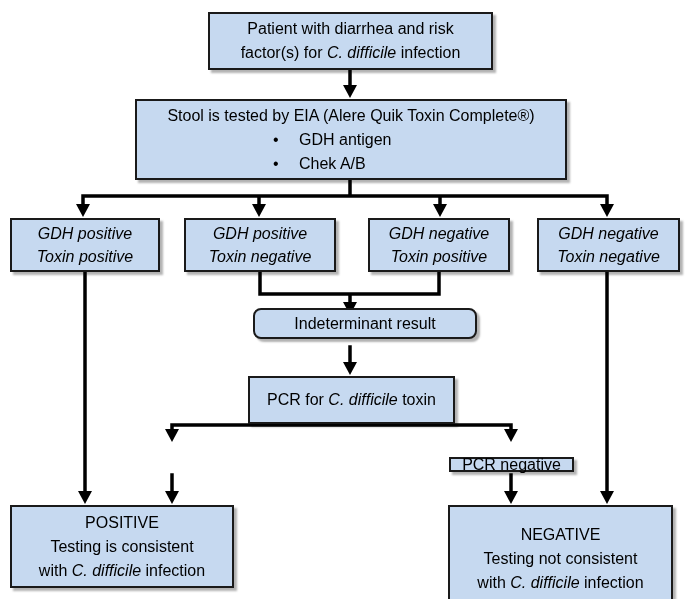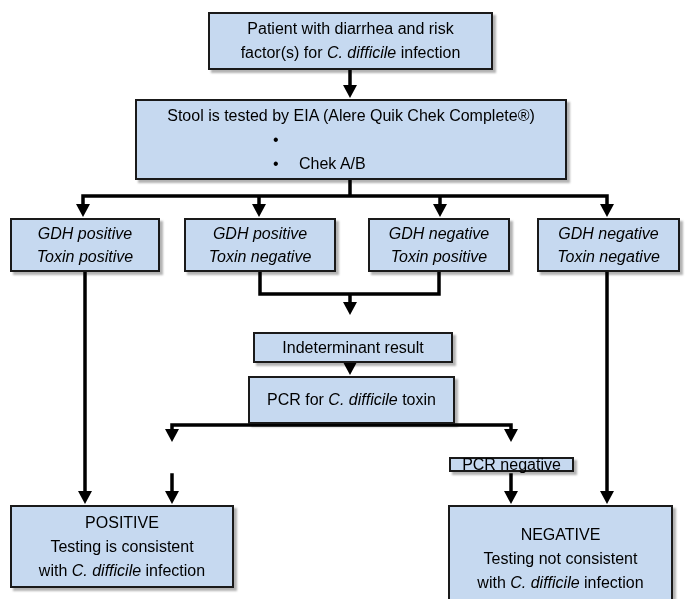--- a/index.html
+++ b/index.html
@@ -92,24 +92,25 @@
     <path class="connector" d="M511 475 V491"></path>
     <polygon class="arrowhead" points="504,491 518,491 511,504"></polygon>
   </svg>
 
   <div class="flow-box" style="left:208px; top:12px; width:285px; height:58px;">
     <div class="box-text">Patient with diarrhea and risk
 factor(s) for <i>C. difficile</i> infection</div>
   </div>
 
   <div class="flow-box eia-box" style="left:135px; top:99px; width:432px; height:81px;">
-    <div class="eia-title">Stool is tested by EIA (Alere Quik Chek Complete®)</div>
+    <div class="eia-title">Stool is tested by EIA (Alere Quik Toxin Complete®)</div>
     <div class="bullet-list">
       <div class="bullet-row">
         <span class="bullet-glyph">•</span>
+        <span>GDH antigen</span>
       </div>
       <div class="bullet-row">
         <span class="bullet-glyph">•</span>
         <span>Chek A/B</span>
       </div>
     </div>
   </div>
 
   <div class="flow-box small" style="left:10px; top:218px; width:150px; height:54px;">
     <div class="box-text">GDH positive
@@ -124,21 +125,21 @@
   <div class="flow-box small" style="left:368px; top:218px; width:142px; height:54px;">
     <div class="box-text">GDH negative
 Toxin positive</div>
   </div>
 
   <div class="flow-box small" style="left:537px; top:218px; width:143px; height:54px;">
     <div class="box-text">GDH negative
 Toxin negative</div>
   </div>
 
-  <div class="flow-box" style="left:253px; top:332px; width:200px; height:31px;">
+  <div class="flow-box" style="left:253px; top:308px; width:224px; height:31px;border-radius:8px;">
     <div class="box-text">Indeterminant result</div>
   </div>
 
   <div class="flow-box" style="left:248px; top:376px; width:207px; height:48px;">
     <div class="box-text">PCR for <i>C. difficile</i> toxin</div>
   </div>
 
 
   <div class="flow-box" style="left:449px; top:457px; width:125px; height:15px;">
     <div class="box-text">PCR negative</div>

